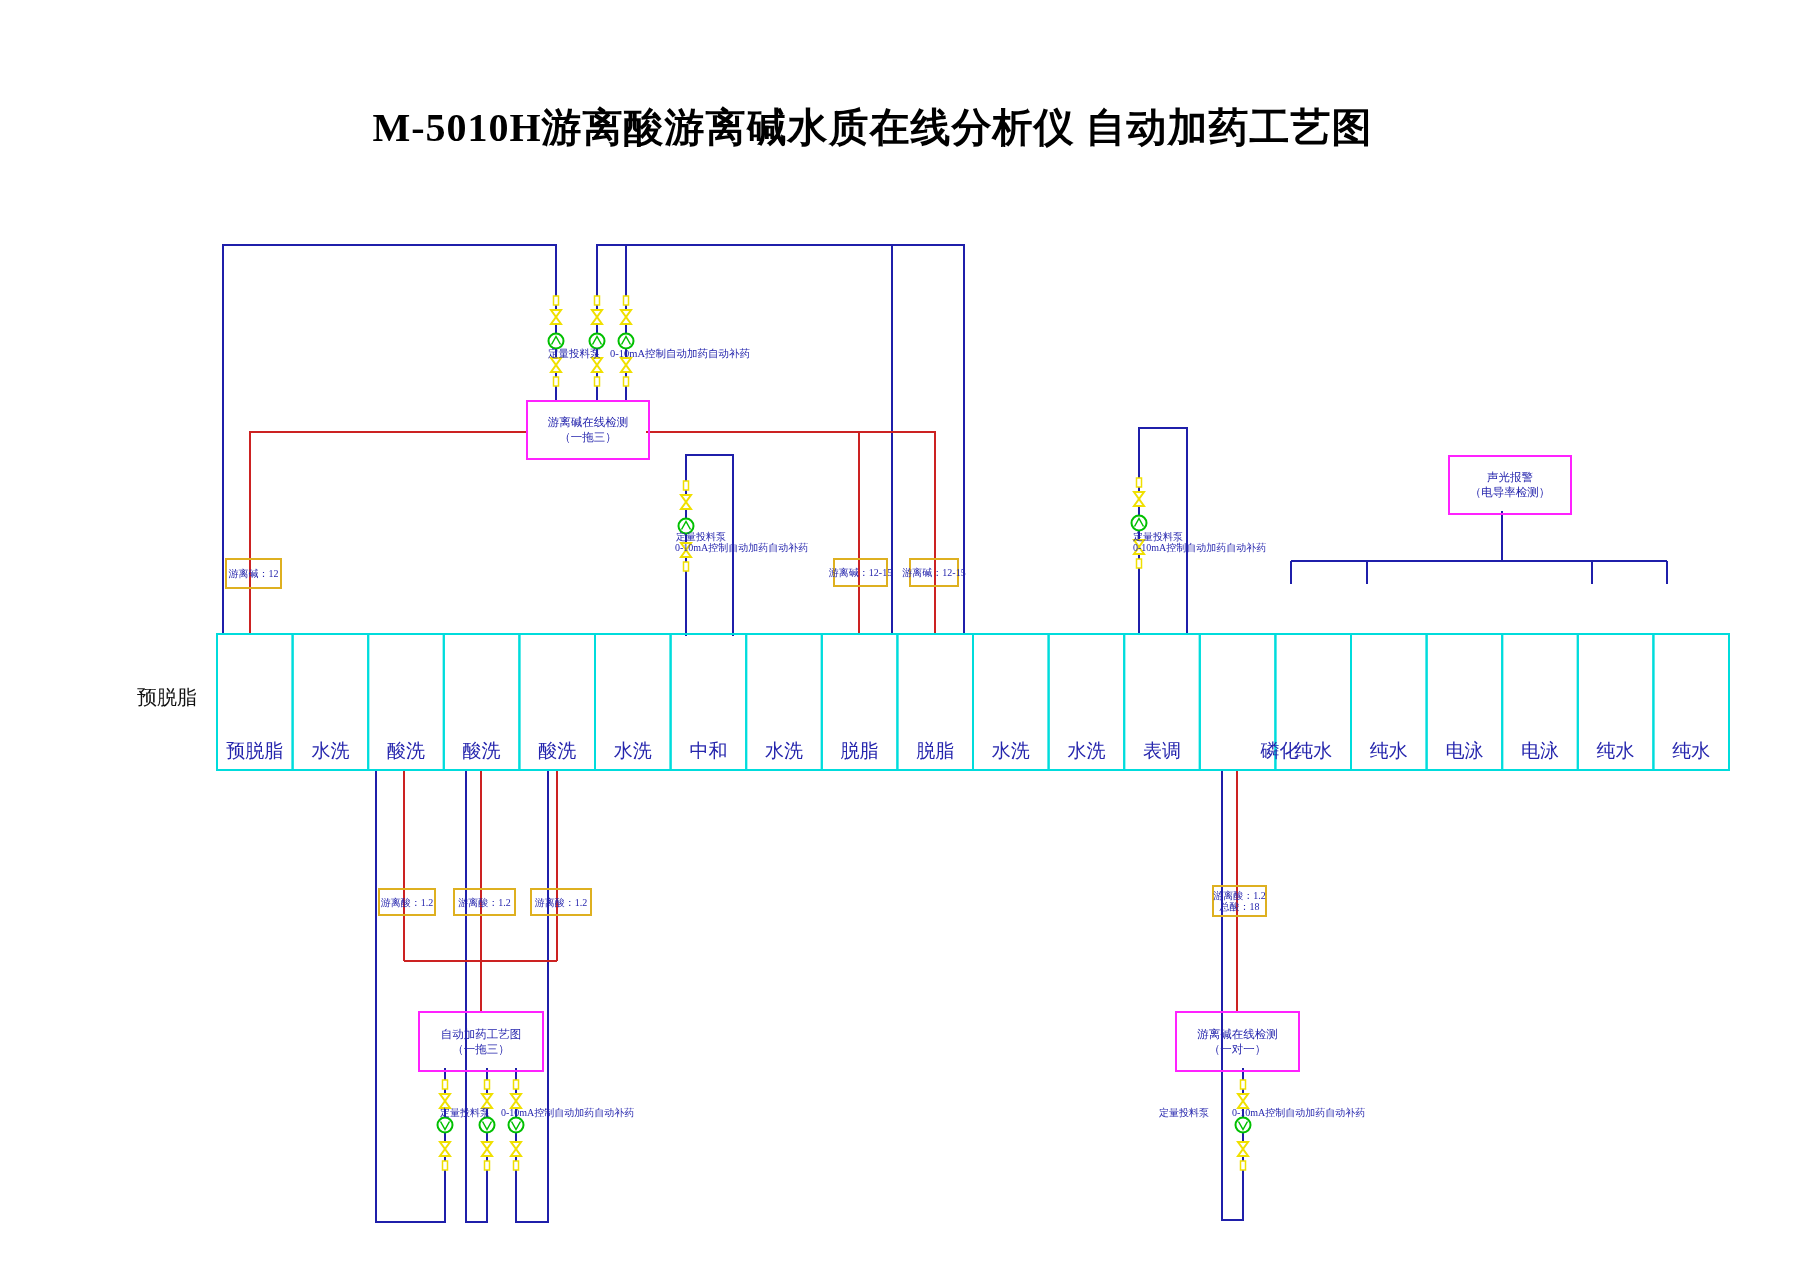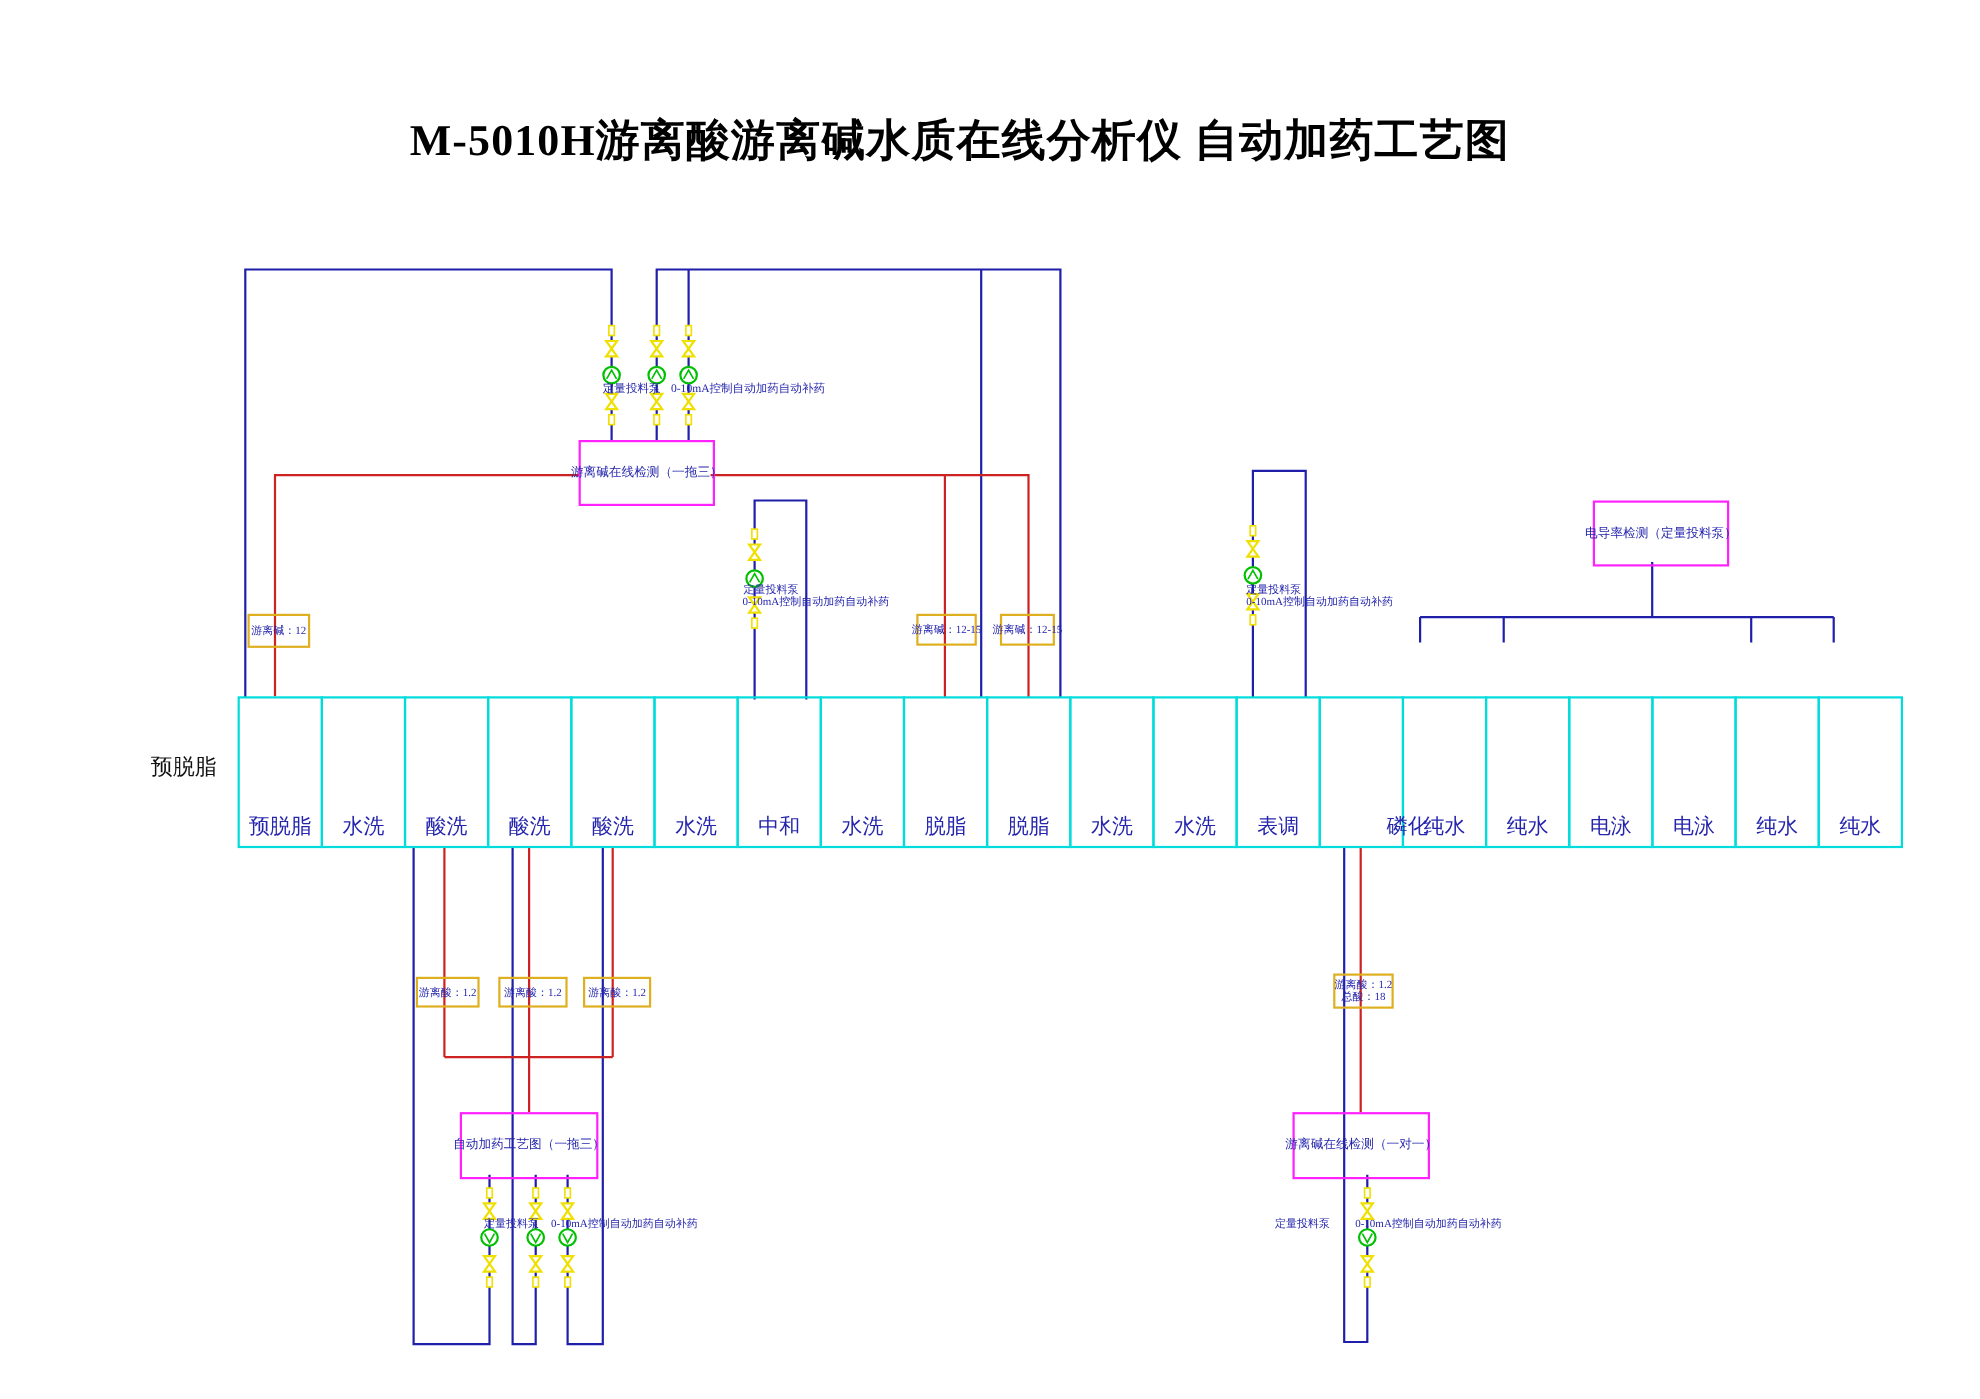--- a/index.html
+++ b/index.html
@@ -4,21 +4,21 @@
 <style>
   html,body{margin:0;padding:0;background:#ffffff;}
   #canvas{position:relative;width:1800px;height:1272px;background:#ffffff;overflow:hidden;
           font-family:"Liberation Serif","DejaVu Serif",serif;}
   #pipes{position:absolute;left:0;top:0;width:1800px;height:1272px;}
   .title{position:absolute;left:330px;top:100px;width:1085px;text-align:center;
          font-size:40px;font-weight:700;color:#000;letter-spacing:1px;white-space:nowrap;}
   .side-label{position:absolute;left:137px;top:684px;font-size:20px;color:#111;white-space:nowrap;}
   .tank-label{position:absolute;color:#2525ad;font-size:19px;text-align:center;white-space:nowrap;}
   .det-box{position:absolute;border:2px solid #ff22ff;background:transparent;
-           display:flex;justify-content:center;align-items:center;}
+           display:flex;flex-direction:column;justify-content:center;align-items:center;}
   .det-box div{color:#2525ad;font-size:11.5px;line-height:15px;white-space:nowrap;}
   .tag{position:absolute;border:2px solid #deb020;background:transparent;
        display:flex;flex-direction:column;justify-content:center;align-items:center;overflow:visible;text-align:right;}
   .tag div{color:#2525ad;font-size:10px;line-height:11px;white-space:nowrap;}
   .cap{position:absolute;color:#2525ad;font-size:10px;line-height:11px;white-space:nowrap;}
   .cap.top{font-size:10.5px;}
 </style>
 </head>
 <body>
 
@@ -161,22 +161,22 @@
       <div class="tank-label" style="left: 1502.2px; top: 738px; width: 75.6px;">电泳</div>
       <div class="tank-label" style="left: 1577.8px; top: 738px; width: 75.6px;">纯水</div>
       <div class="tank-label" style="left: 1653.4px; top: 738px; width: 75.6px;">纯水</div>
     </div>
 
   <div class="det-box" style="left:526px;top:400px;width:120px;height:56px;">
     <div>游离碱在线检测</div>
     <div>（一拖三）</div>
   </div>
   <div class="det-box" style="left:1448px;top:455px;width:120px;height:56px;">
-    <div>电导率检测</div>
-    <div>（定量投料泵）</div>
+    <div>声光报警</div>
+    <div>（电导率检测）</div>
   </div>
   <div class="det-box" style="left:418px;top:1011px;width:122px;height:57px;">
     <div>自动加药工艺图</div>
     <div>（一拖三）</div>
   </div>
   <div class="det-box" style="left:1175px;top:1011px;width:121px;height:57px;">
     <div>游离碱在线检测</div>
     <div>（一对一）</div>
   </div>
 

